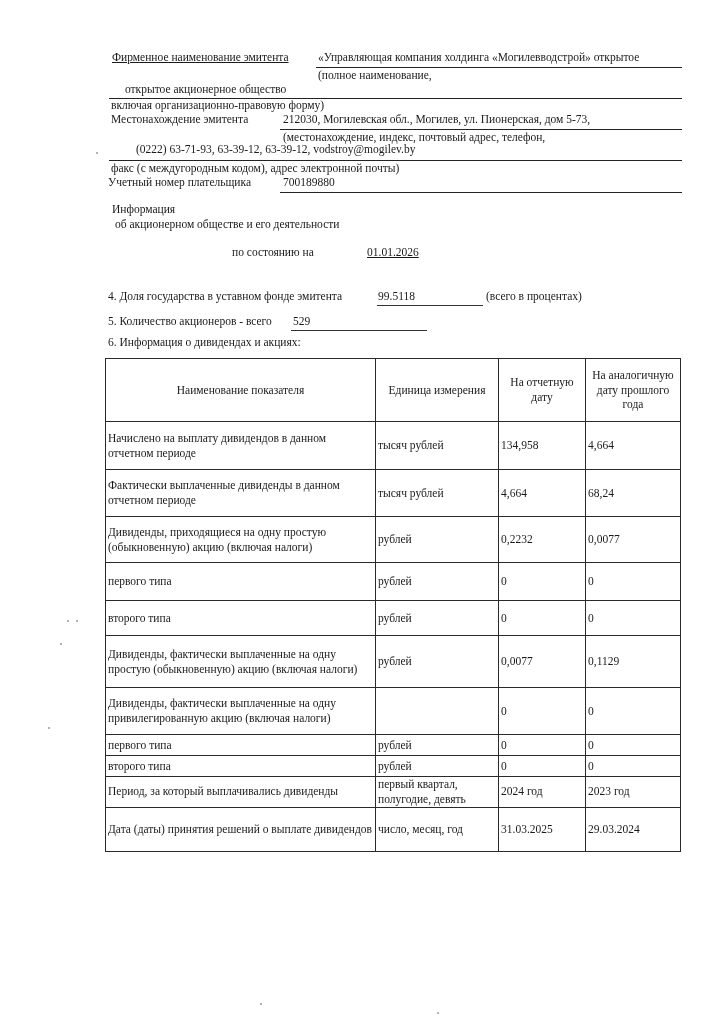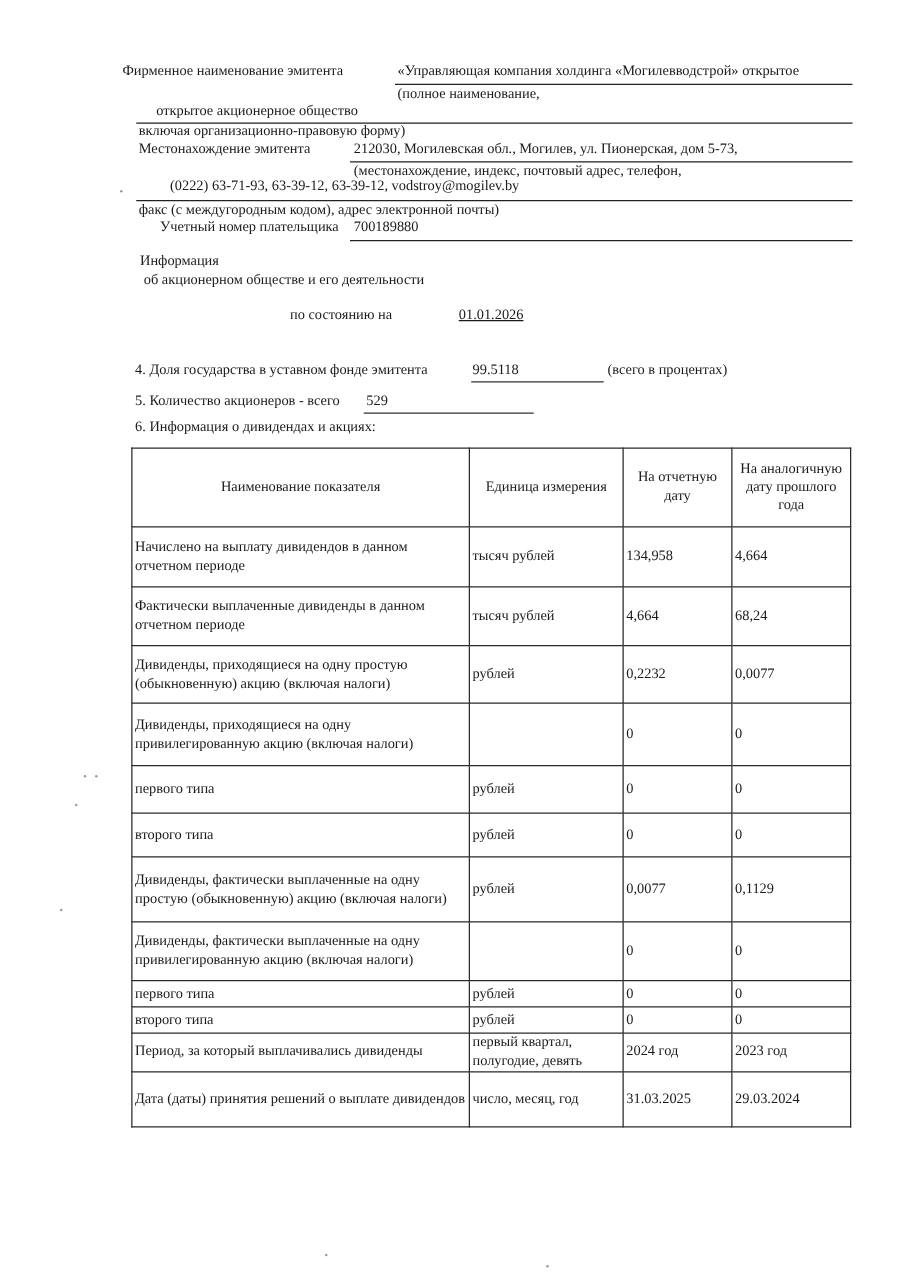--- a/index.html
+++ b/index.html
@@ -24,37 +24,37 @@
   table.div th { text-align: center; }
   col.c1 { width: 270px; }
   col.c2 { width: 123px; }
   col.c3 { width: 87px; }
   col.c4 { width: 95px; }
   .speck { position: absolute; width: 2px; height: 2px; background: #999; border-radius: 1px; }
 </style>
 </head>
 <body>
 
-<div class="abs" style="left:98px;top:51px;">Фирменное наименование эмитента</div>
+<div class="abs" style="left:112px;top:51px;text-decoration:underline;">Фирменное наименование эмитента</div>
 <div class="abs" style="left:318px;top:51px;">«Управляющая компания холдинга «Могилевводстрой» открытое</div>
 <div class="line" style="left:316px;top:67px;width:366px;"></div>
 <div class="abs" style="left:318px;top:69px;">(полное наименование,</div>
 <div class="abs" style="left:113px;top:83px;margin-left:12px;">открытое акционерное общество</div>
 <div class="line" style="left:109px;top:98px;width:573px;"></div>
 <div class="abs" style="left:111px;top:99px;">включая организационно-правовую форму)</div>
 
 <div class="abs" style="left:111px;top:113px;">Местонахождение эмитента</div>
 <div class="abs" style="left:283px;top:113px;">212030, Могилевская обл., Могилев, ул. Пионерская, дом 5-73,</div>
 <div class="line" style="left:280px;top:129px;width:402px;"></div>
 <div class="abs" style="left:283px;top:131px;">(местонахождение, индекс, почтовый адрес, телефон,</div>
 <div class="abs" style="left:116px;top:143px;padding-left:20px;">(0222) 63-71-93, 63-39-12, 63-39-12,  vodstroy@mogilev.by</div>
 <div class="line" style="left:109px;top:160px;width:573px;"></div>
 <div class="abs" style="left:111px;top:162px;">факс (с междугородным кодом), адрес электронной почты)</div>
 
-<div class="abs" style="left:128px;top:176px;">Учетный номер плательщика</div>
+<div class="abs" style="left:108px;top:176px;">Учетный номер плательщика</div>
 <div class="abs" style="left:283px;top:176px;">700189880</div>
 <div class="line" style="left:280px;top:192px;width:402px;"></div>
 
 <div class="abs" style="left:112px;top:203px;">Информация</div>
 <div class="abs" style="left:115px;top:218px;">об акционерном обществе и его деятельности</div>
 <div class="abs" style="left:232px;top:246px;">по состоянию на</div>
 <div class="abs u" style="left:367px;top:246px;">01.01.2026</div>
 
 <div class="abs" style="left:108px;top:290px;">4. Доля государства в уставном фонде эмитента</div>
 <div class="abs" style="left:378px;top:290px;">99.5118</div>
@@ -93,26 +93,20 @@
         <td>Фактически выплаченные дивиденды в данном отчетном  периоде</td>
         <td>тысяч рублей</td>
         <td>4,664</td>
         <td>68,24</td>
       </tr>
       <tr style="height: 46px;">
         <td>Дивиденды, приходящиеся на одну простую (обыкновенную) акцию (включая налоги)</td>
         <td>рублей</td>
         <td>0,2232</td>
         <td>0,0077</td>
-      </tr>
-      <tr style="height: 50px;">
-        <td>Дивиденды, приходящиеся на одну привилегированную акцию (включая налоги)</td>
-        <td></td>
-        <td>0</td>
-        <td>0</td>
       </tr>
       <tr style="height: 38px;">
         <td>первого типа</td>
         <td>рублей</td>
         <td>0</td>
         <td>0</td>
       </tr>
       <tr style="height: 35px;">
         <td>второго типа</td>
         <td>рублей</td>

